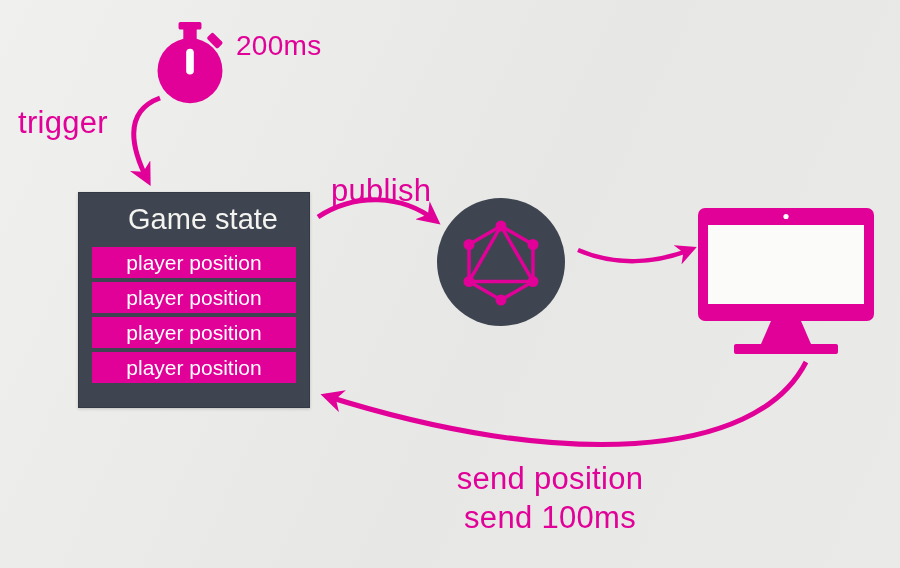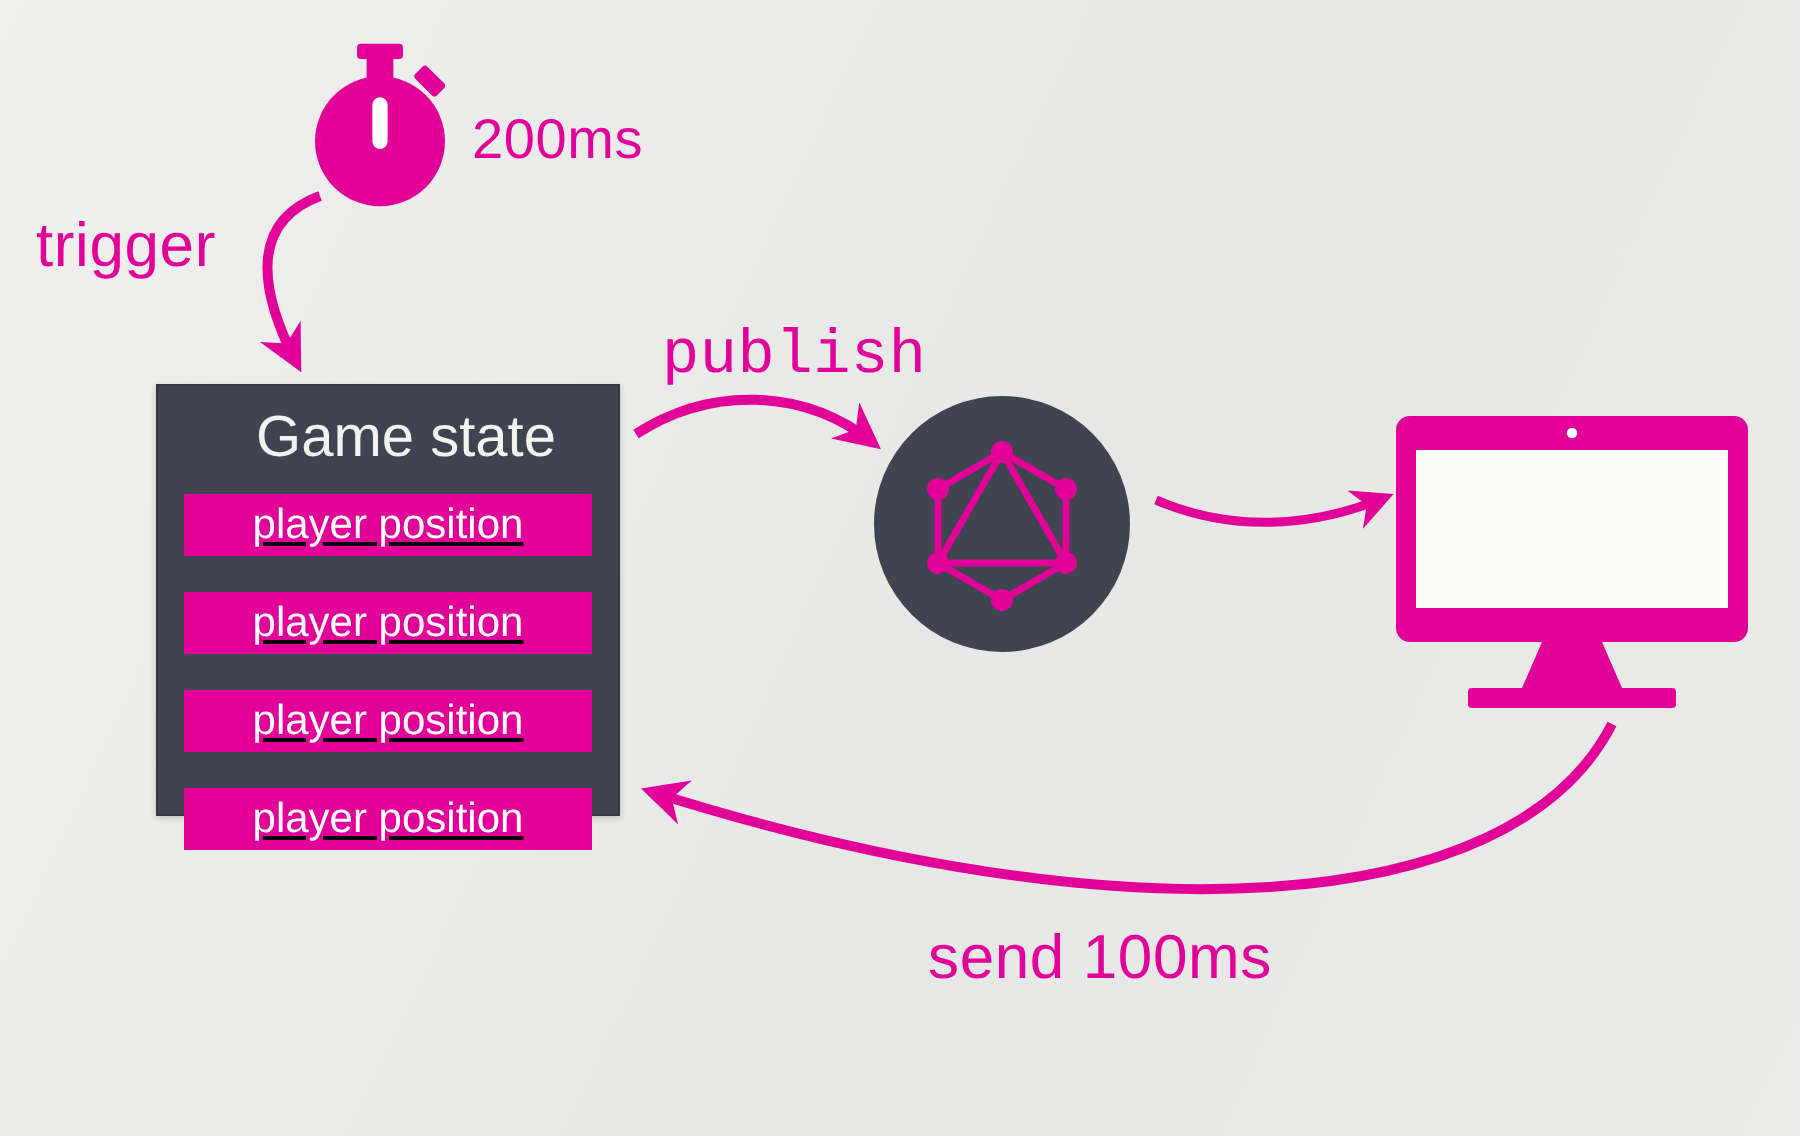--- a/index.html
+++ b/index.html
@@ -17,23 +17,23 @@
   .arrows { position: absolute; left: 0; top: 0; }
 
   .icon-svg { position: absolute; }
 
   .label {
     position: absolute;
     color: #e10098;
     white-space: nowrap;
     letter-spacing: 0.3px;
   }
-  .label-200ms   { left: 236px; top: 30px;  font-size: 28px; margin-top: 24px; }
+  .label-200ms   { left: 236px; top: 30px;  font-size: 28px; }
   .label-trigger { left: 18px;  top: 105px; font-size: 31px; }
-  .label-publish { left: 331px; top: 161px; font-size: 31px; font-family: Liberation Mono, monospace; }
+  .label-publish { left: 331px; top: 173px; font-size: 31px; }
   .label-gamestate { left: 588px; top: 202px; font-size: 21px; }
   .label-feedback {
     left: 420px; top: 460px; width: 260px;
     text-align: center; font-size: 31px; line-height: 1.25;
   }
 
   .game-state-box {
     position: absolute;
     left: 78px; top: 192px;
     width: 232px; height: 216px;
@@ -44,21 +44,21 @@
   .game-state-title {
     height: 52px;
     display: flex; align-items: center; justify-content: center;
     color: #f3f3f0;
     font-size: 29px;
     padding-left: 18px;
   }
   .game-state-rows {
     position: absolute;
     left: 13px; right: 13px; top: 54px;
-    display: flex; flex-direction: column; gap: 18px; text-decoration: underline;
+    display: flex; flex-direction: column; gap: 4px;
   }
   .player-row {
     height: 31px;
     background: #e10098;
     color: #ffffff;
     font-size: 21px;
     display: flex; align-items: center; justify-content: center;
   }
 </style>
 </head>
@@ -117,16 +117,17 @@
   </svg>
 
   <div class="label label-200ms">200ms</div>
 
   <div class="label label-trigger">trigger</div>
 
   <div class="label label-publish">publish</div>
 
 
   <div class="label label-feedback">
+    <div>send position</div>
     <div>send 100ms</div>
   </div>
 
 </div>
 
 </body></html>

